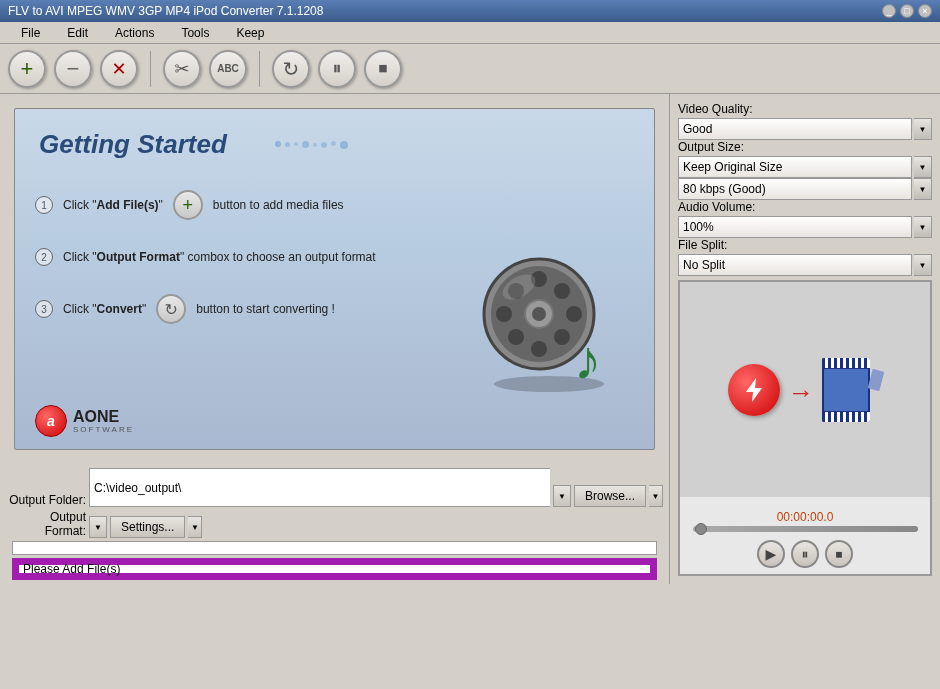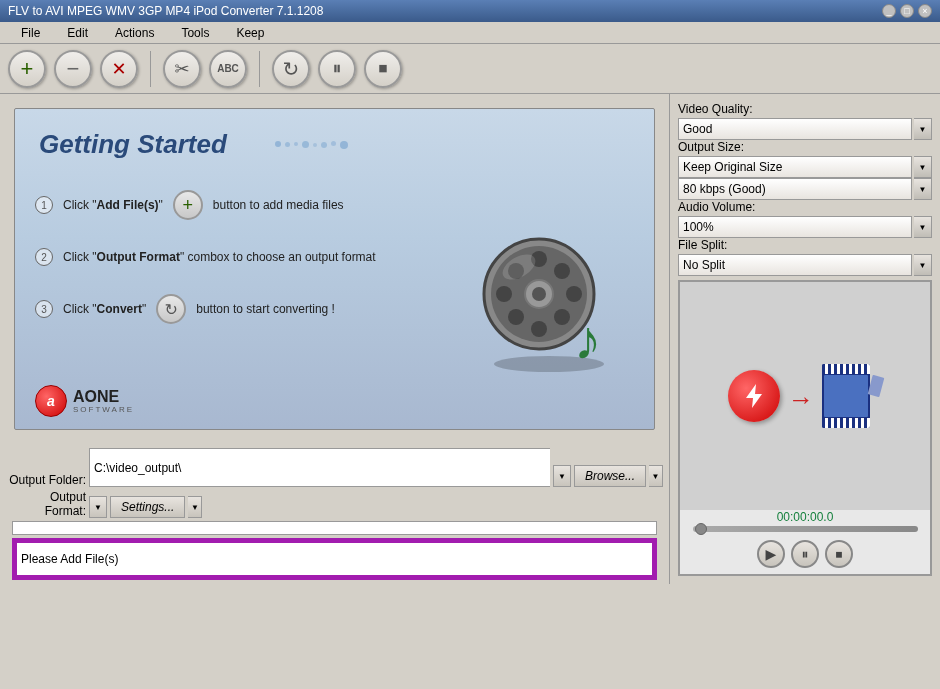--- a/index.html
+++ b/index.html
@@ -205,21 +205,20 @@
       font-size: 8px;
     }
     .action-btn {
       height: 22px;
       padding: 0 10px;
       border: 1px solid #999;
       background: linear-gradient(to bottom, #e8e4df, #c8c4bc);
       cursor: pointer;
       font-size: 12px;
       white-space: nowrap;
-      font-style: italic;
     }
     .action-btn-arrow {
       width: 14px; height: 22px;
       border: 1px solid #999;
       border-left: none;
       background: linear-gradient(to bottom, #e8e4df, #c8c4bc);
       cursor: pointer;
       display: flex; align-items: center; justify-content: center;
       font-size: 8px;
     }
@@ -227,26 +226,26 @@
     .progress-bar-container {
       height: 14px;
       border: 1px solid #999;
       background: white;
       margin: 0 6px;
     }
     .progress-bar { height: 100%; background: #4a9a4a; width: 0%; }
 
     .status-bar {
       height: 16px;
-      border: 5px solid #a21caf;
+      border: 7px solid #a21caf;
       background: white;
       margin: 0 6px;
       display: flex;
       align-items: center;
-      padding: 16px 4px;
+      padding: 4px 4px;
       font-size: 12px;
     }
 
     
     .right-panel {
       width: 270px;
       display: flex;
       flex-direction: column;
       padding: 8px;
       background: #d4d0c8;
@@ -297,23 +296,23 @@
       flex: 1;
       display: flex;
       align-items: center;
       justify-content: center;
       width: 100%;
       background: #d0d0d0;
       position: relative;
     }
 
     .preview-time {
-      padding: 0 0 2px 0;
-      font-size: 12px;
-      color: #15803d;
+      padding: 13px 0 2px 0;
+      font-size: 12px;
+      color: #c2410c;
     }
     .preview-seek {
       width: 90%;
       height: 6px;
       background: linear-gradient(to right, #aaa 0%, #888 100%);
       border-radius: 3px;
       margin-bottom: 4px;
       position: relative;
     }
     .preview-seek-thumb {

